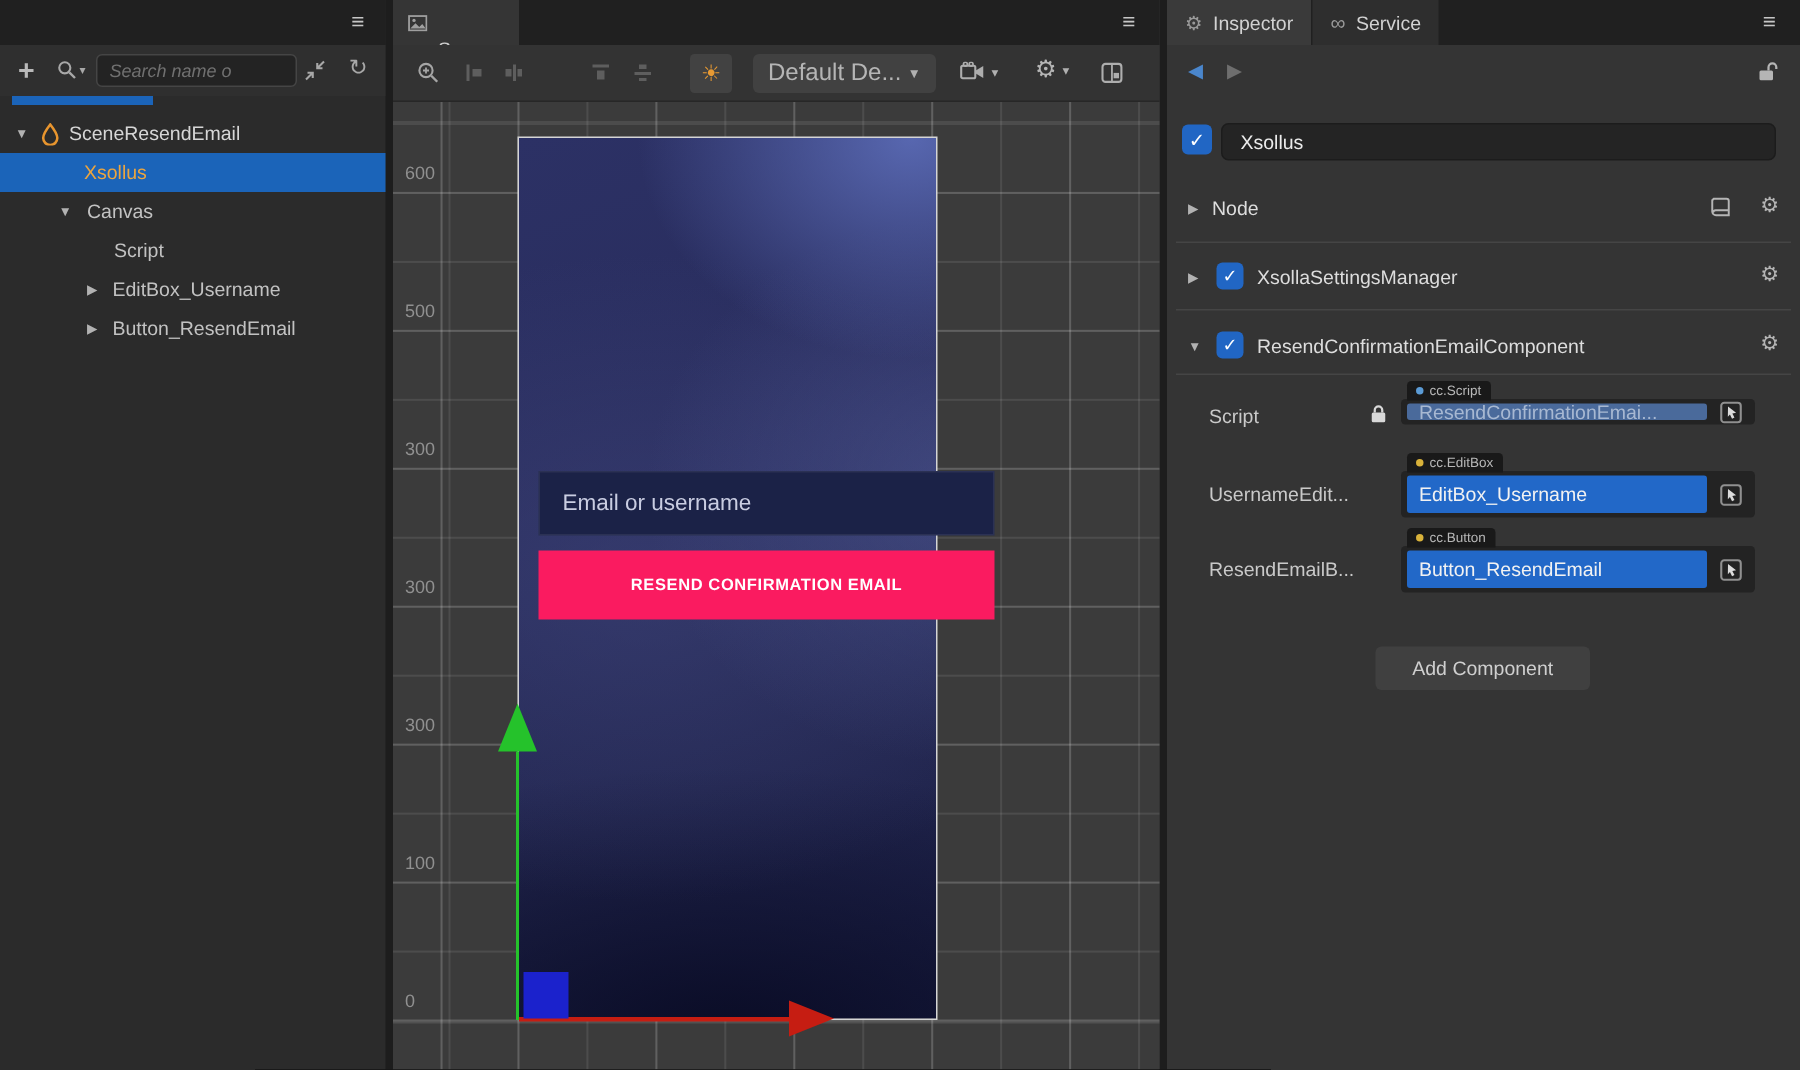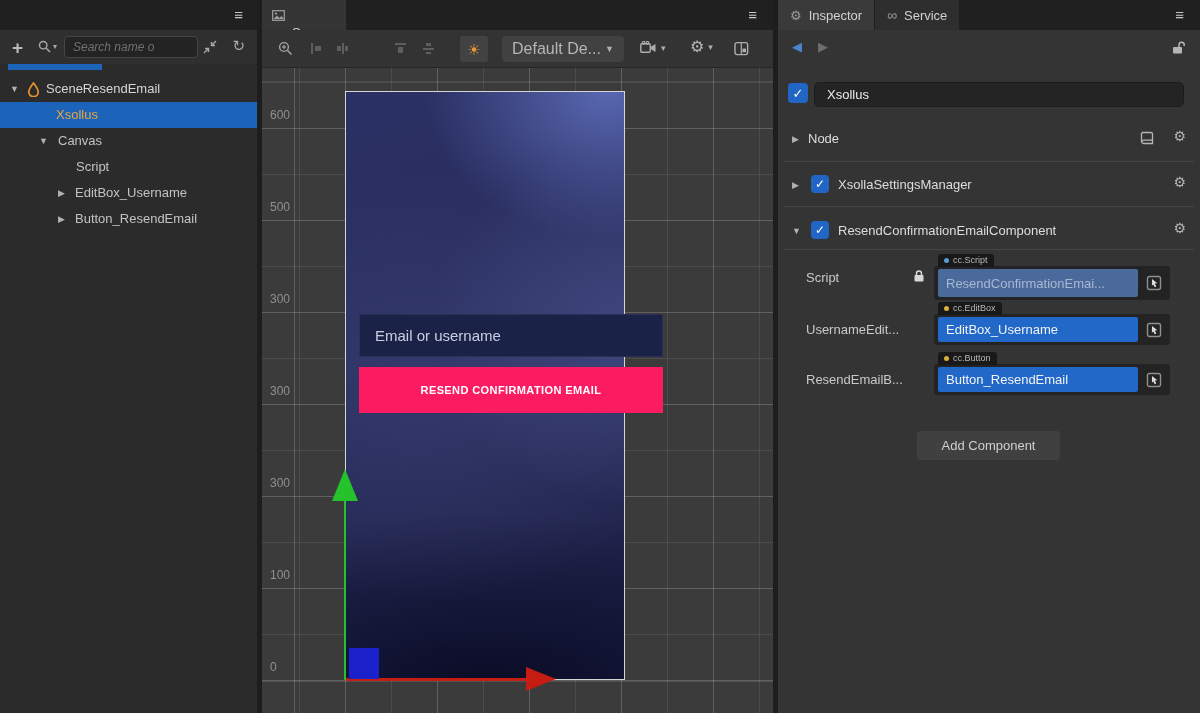--- a/index.html
+++ b/index.html
@@ -336,21 +336,21 @@
     <span class="abs" style="left:134px; top:269px;">
       <svg width="14" height="14" viewBox="0 0 14 14">
           <rect x="2.5" y="6" width="9" height="6.5" rx="1" fill="#d8d8d8"></rect>
           <path d="M4.5 6 V4.4 a2.5 2.5 0 0 1 5 0 V6" fill="none" stroke="#d8d8d8" stroke-width="1.5"></path>
         </svg>
     </span>
     <span class="chip" style="left:160px; top:254px;">
       <span class="dot" style="background:#5b9bd5;"></span>
       <span class="ctext">cc.Script</span>
     </span>
-    <div class="fieldbox" style="top:266px; height:34px;">
+    <div class="fieldbox" style="top:266px; height:17px;">
       <div class="fieldval muted">ResendConfirmationEmai...</div>
       <span class="picker">
         <svg width="16" height="16" viewBox="0 0 16 16">
             <rect x="1.5" y="1.5" width="13" height="13" rx="2" fill="none" stroke="#909090" stroke-width="1.4"></rect>
             <path d="M6 4 L11.4 8.2 L8.9 8.6 L10.3 11.4 L8.7 12.2 L7.3 9.4 L5.9 10.8 Z" fill="#dcdcdc"></path>
           </svg>
       </span>
     </div>
 
     <span class="proplabel" style="top:322px;">UsernameEdit...</span>

